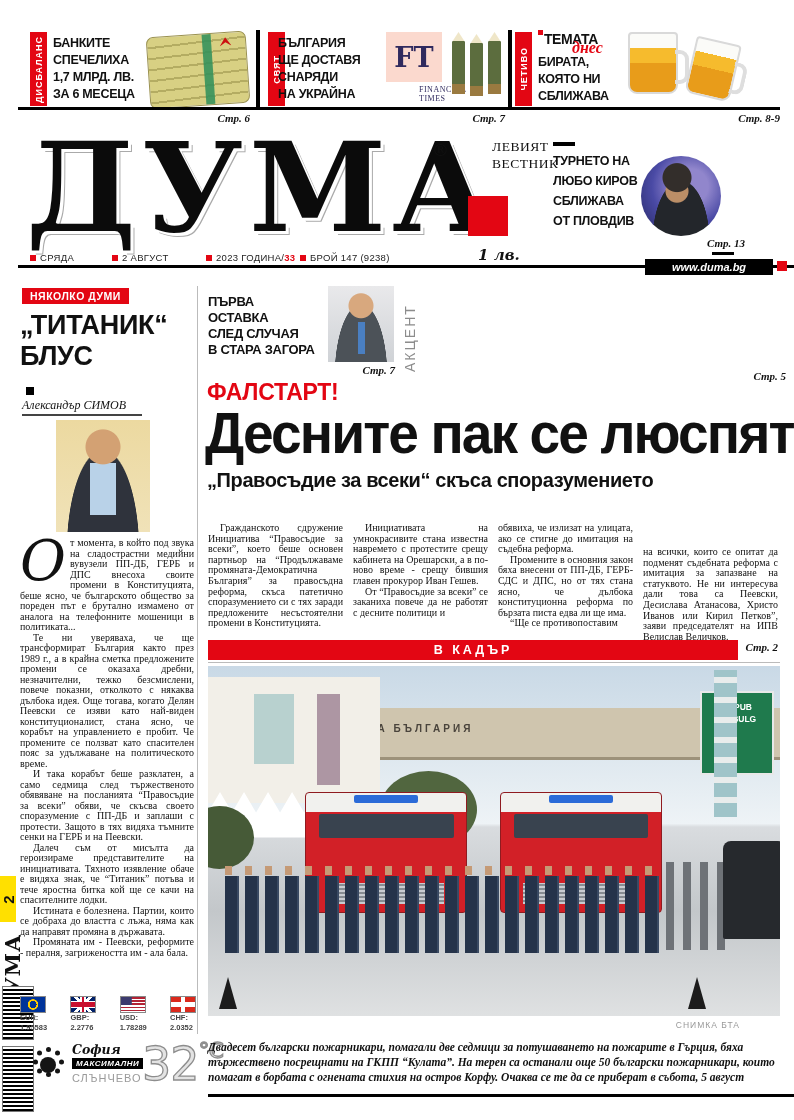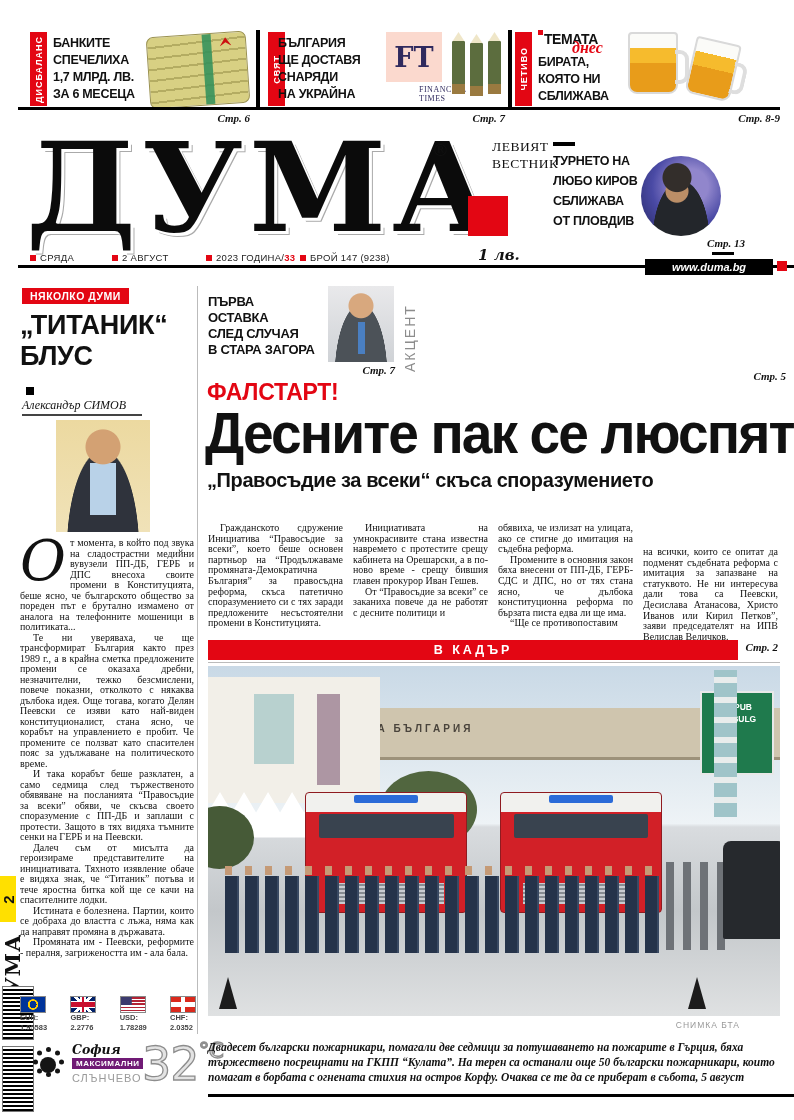--- a/index.html
+++ b/index.html
@@ -241,21 +241,21 @@
     </div>
     <div>
       <div class="flag flag-ch"></div>
       <div class="curr-label">CHF:</div>
       <div class="curr-label">2.0352</div>
     </div>
   </div>
 
   <div class="abs sun" style="left:40px;top:1057px;"></div>
   <div class="abs ital" style="left:72px;top:1042px;font-weight:700;font-size:12.5px;font-family:'DejaVu Serif',serif;">София</div>
-  <div class="abs sans" style="left:72px;top:1058px;background:#701a75;color:#fff;font-weight:700;font-size:8px;padding:1px 4px;letter-spacing:0.5px;">МАКСИМАЛНИ</div>
+  <div class="abs sans" style="left:72px;top:1058px;background:#000000;color:#fff;font-weight:700;font-size:8px;padding:1px 4px;letter-spacing:0.5px;font-style:italic;">МАКСИМАЛНИ</div>
   <div class="abs sans" style="left:72px;top:1072px;color:#9a9a9a;font-size:11px;letter-spacing:1px;">СЛЪНЧЕВО</div>
   <div class="abs" style="left:142px;top:1040px;">
     <span class="temp">32</span><span class="temp" style="font-size:22px;vertical-align:22px;">°C</span>
   </div>
 
   <div class="abs" style="left:208px;top:294px;">
     <div class="bl" style="font-size:13px;line-height:16px;">ПЪРВА</div>
     <div class="bl" style="font-size:13px;line-height:16px;">ОСТАВКА</div>
     <div class="bl" style="font-size:13px;line-height:16px;">СЛЕД СЛУЧАЯ</div>
     <div class="bl" style="font-size:13px;line-height:16px;">В СТАРА ЗАГОРА</div>

